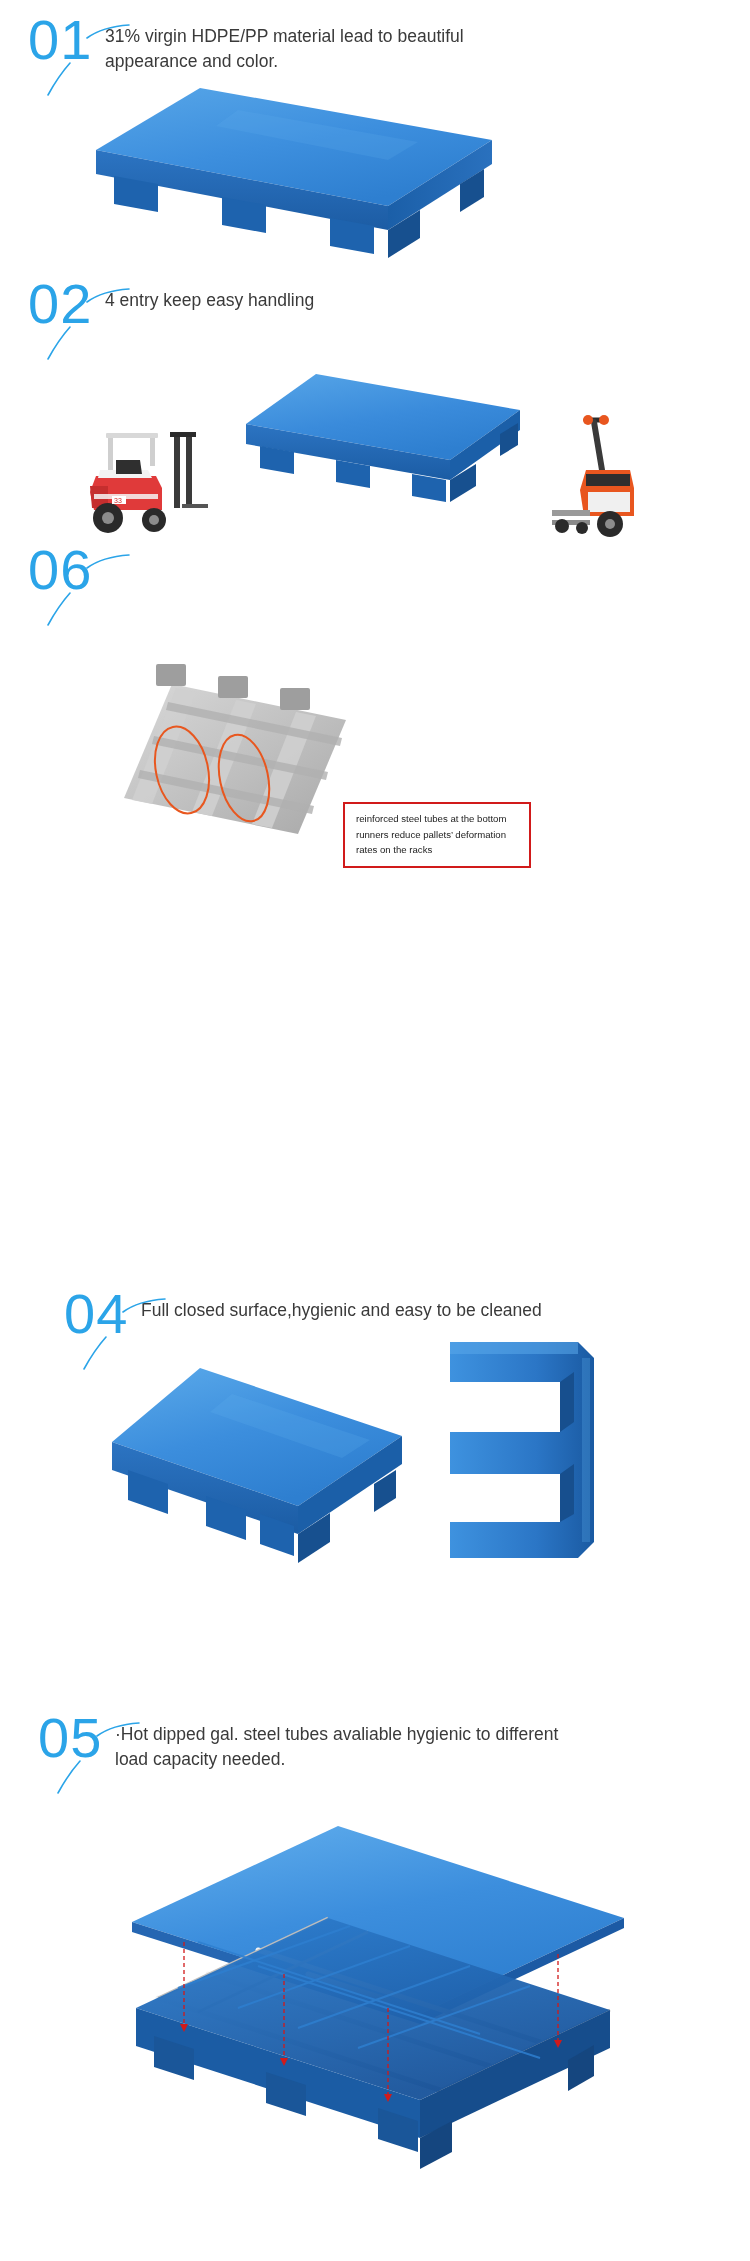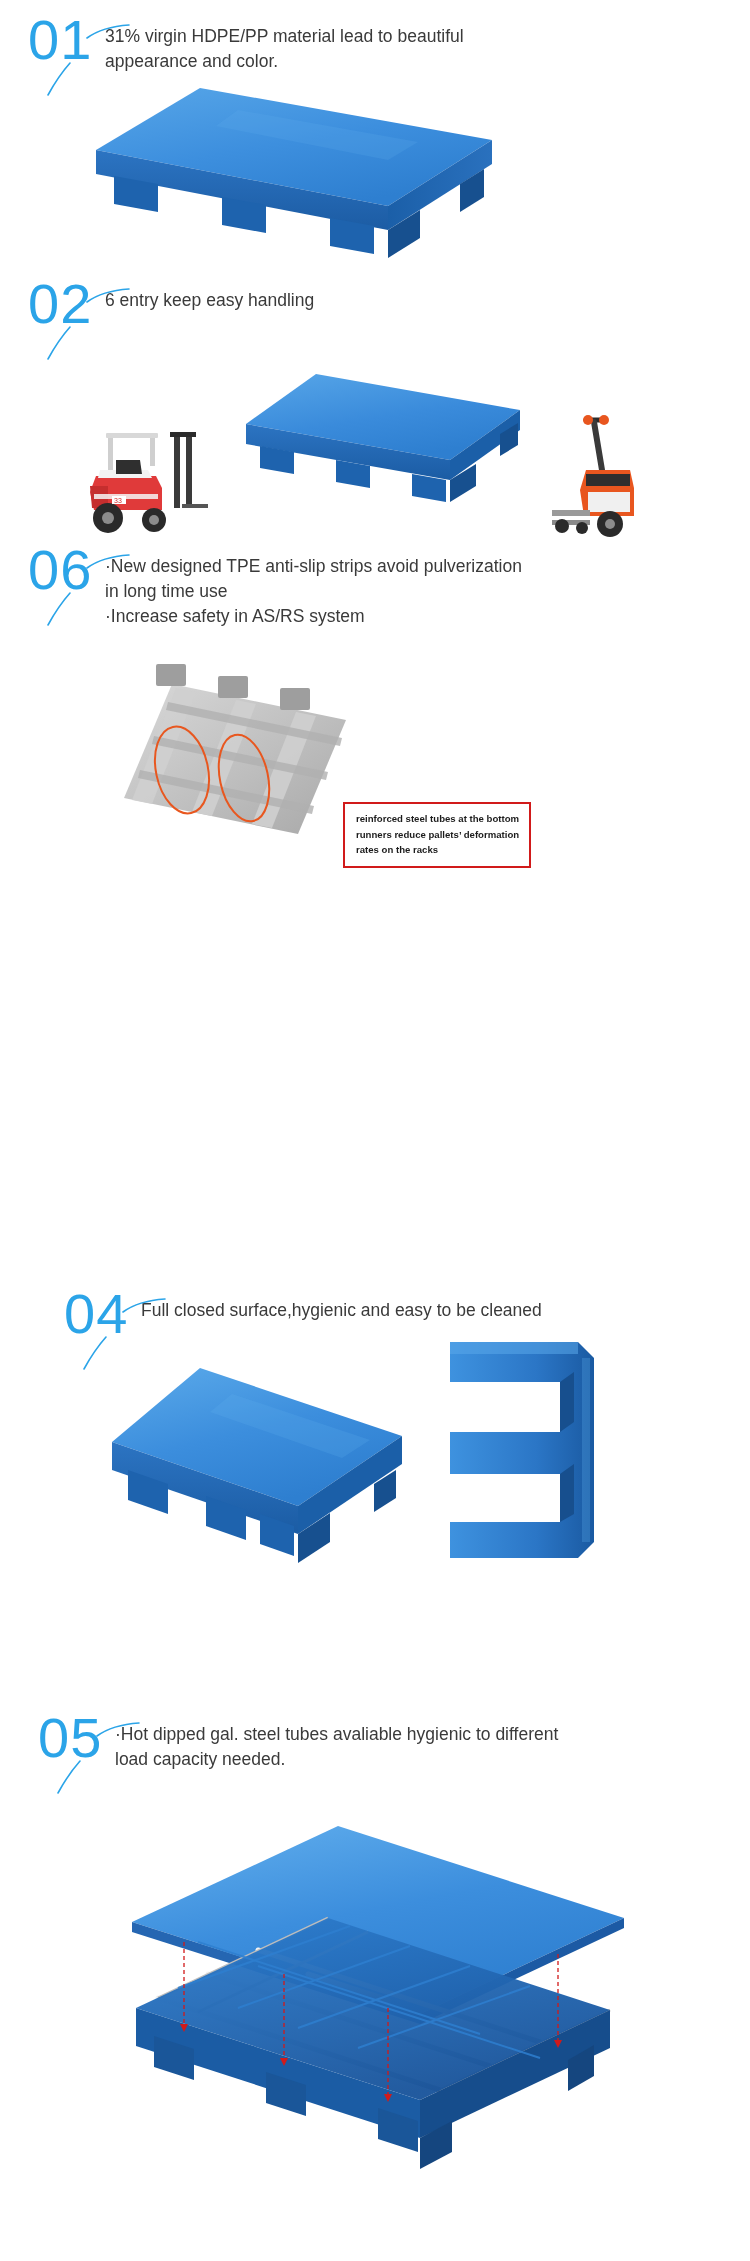--- a/index.html
+++ b/index.html
@@ -112,21 +112,21 @@
     <div class="head">
       <div class="num-wrap">
         <div class="num">02</div>
         <svg class="swoosh-top" width="44" height="16" viewBox="0 0 44 16">
             <path d="M1 14 C12 6, 28 2, 43 1" stroke="#2BA4E8" stroke-width="1.6" fill="none" stroke-linecap="round"></path>
           </svg>
         <svg class="swoosh-bot" width="26" height="34" viewBox="0 0 26 34">
             <path d="M24 1 C16 10, 8 22, 2 33" stroke="#2BA4E8" stroke-width="1.6" fill="none" stroke-linecap="round"></path>
           </svg>
       </div>
-      <div class="htext">6 entry keep easy handling</div>
+      <div class="htext">4 entry keep easy handling</div>
     </div>
 
     <svg class="illus" style="left:238px;top:86px;" width="290" height="150" viewBox="0 0 290 150">
       <defs>
         <linearGradient id="g2top" x1="0" y1="0" x2="0.5" y2="1">
           <stop offset="0%" stop-color="#57A6E8"></stop>
             <stop offset="60%" stop-color="#3A8BDB"></stop>
             <stop offset="100%" stop-color="#2E7FD0"></stop>
         </linearGradient>
         <linearGradient id="g2front" x1="0" y1="0" x2="0" y2="1">
@@ -200,23 +200,20 @@
     <div class="head">
       <div class="num-wrap">
         <div class="num">06</div>
         <svg class="swoosh-top" width="44" height="16" viewBox="0 0 44 16">
             <path d="M1 14 C12 6, 28 2, 43 1" stroke="#2BA4E8" stroke-width="1.6" fill="none" stroke-linecap="round"></path>
           </svg>
         <svg class="swoosh-bot" width="26" height="34" viewBox="0 0 26 34">
             <path d="M24 1 C16 10, 8 22, 2 33" stroke="#2BA4E8" stroke-width="1.6" fill="none" stroke-linecap="round"></path>
           </svg>
       </div>
-      <div class="htext">·New designed TPE anti-slip strips  avoid pulverization
- in long time use
-·Increase safety in AS/RS system</div>
     </div>
 
     <svg class="illus" style="left:110px;top:110px;" width="260" height="210" viewBox="0 0 260 210">
       <defs>
         <linearGradient id="g3" x1="0" y1="0" x2="1" y2="1">
           <stop offset="0%" stop-color="#d9d9d9"></stop>
             <stop offset="55%" stop-color="#bfbfbf"></stop>
             <stop offset="100%" stop-color="#a8a8a8"></stop>
         </linearGradient>
       </defs>
@@ -232,21 +229,21 @@
       <polygon points="30,112 204,148 202,156 28,120" fill="#b0b0b0" opacity="0.8"></polygon>
 
       <rect x="46" y="6" width="30" height="22" rx="2" fill="#9e9e9e"></rect>
       <rect x="108" y="18" width="30" height="22" rx="2" fill="#9e9e9e"></rect>
       <rect x="170" y="30" width="30" height="22" rx="2" fill="#9e9e9e"></rect>
 
       <ellipse cx="72" cy="112" rx="26" ry="44" fill="none" stroke="#E8571F" stroke-width="2" transform="rotate(-12 72 112)"></ellipse>
       <ellipse cx="134" cy="120" rx="24" ry="44" fill="none" stroke="#E8571F" stroke-width="2" transform="rotate(-12 134 120)"></ellipse>
     </svg>
 
-    <div class="callout" style="left:343px;top:254px;font-weight:bold;">
+    <div class="callout" style="left:343px;top:254px;">
       <div class="callout-text">reinforced steel tubes at the bottom
 runners reduce pallets’ deformation
 rates on the racks</div>
     </div>
   </div>
 
   <div class="section" style="top:1292px;left:0;margin-left:36px;">
     <div class="head">
       <div class="num-wrap">
         <div class="num">04</div>

